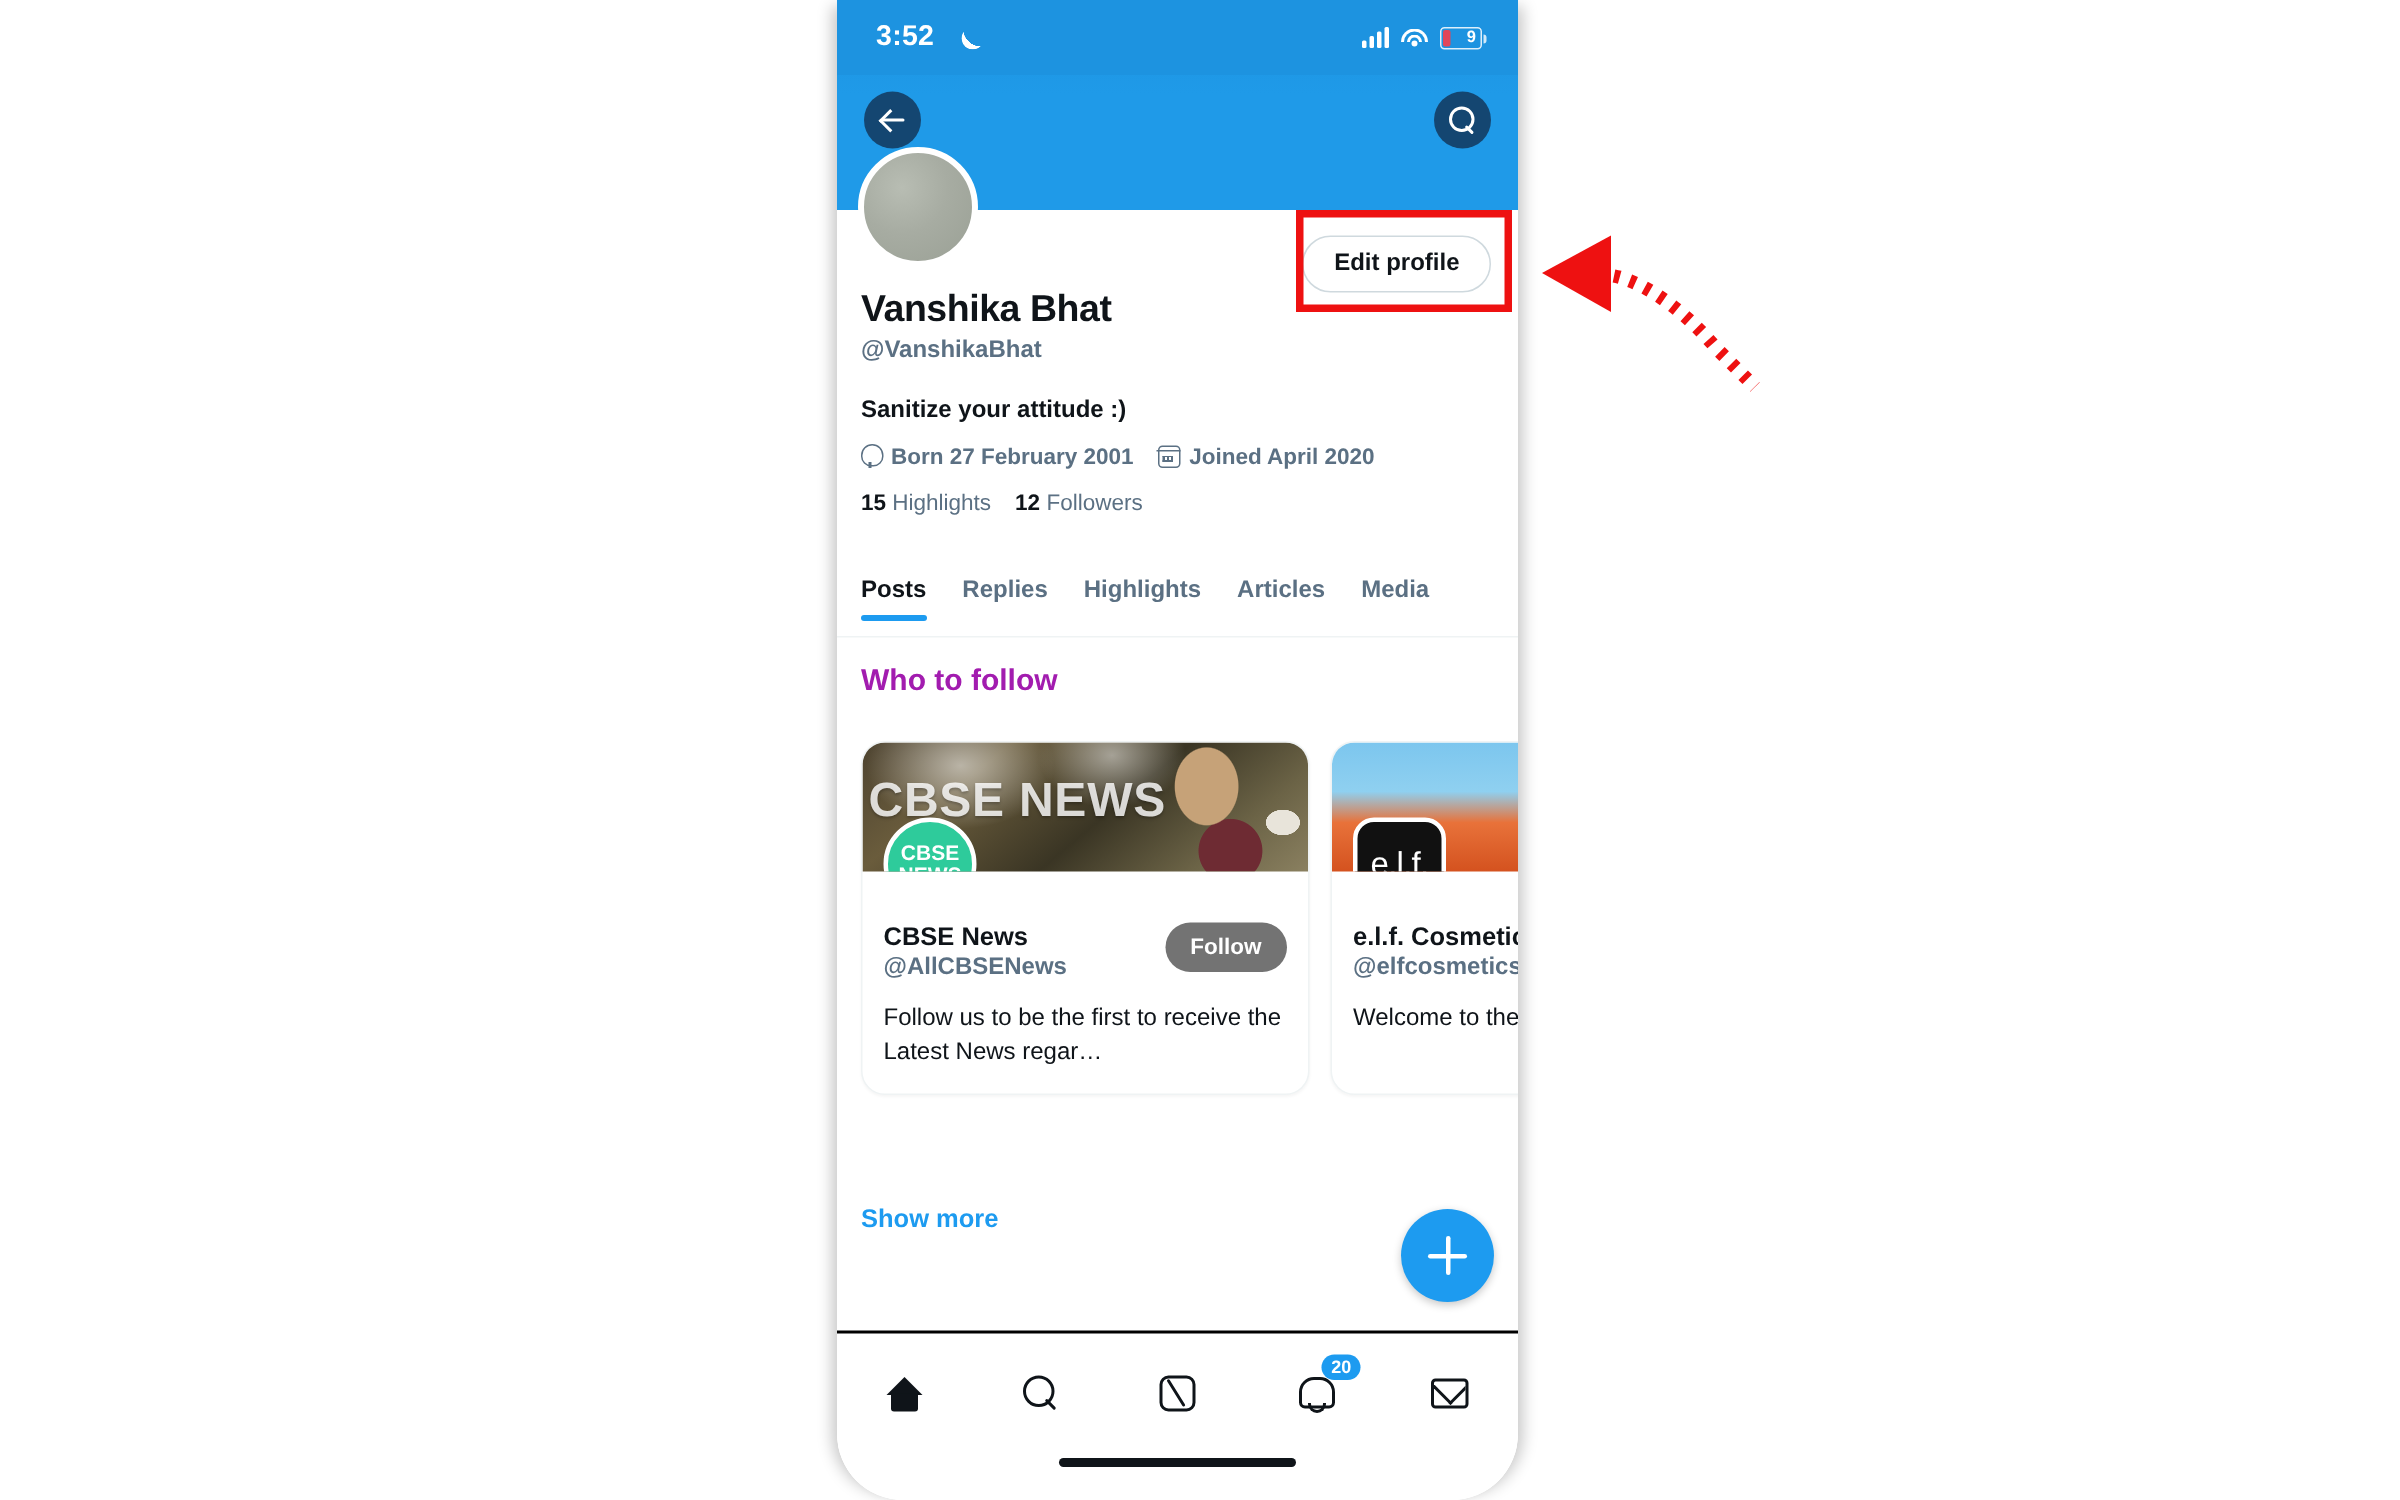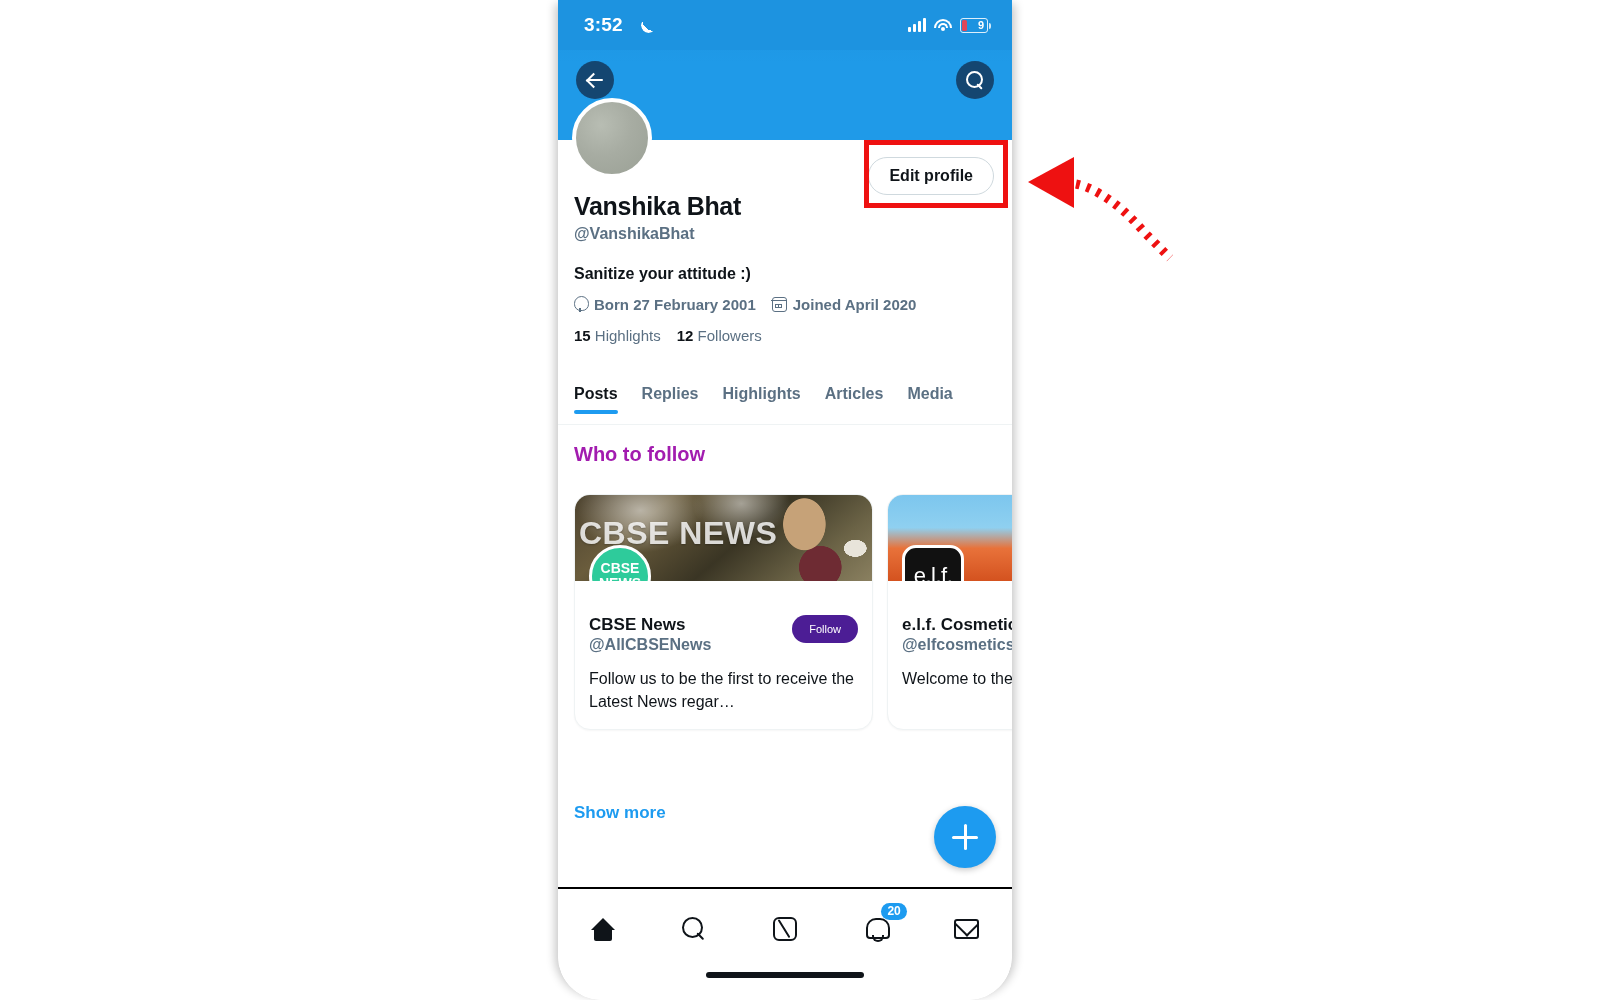--- a/index.html
+++ b/index.html
@@ -126,22 +126,22 @@
   .av-circle { position:absolute; left:14px; bottom:-26px; width:62px; height:62px; border-radius:50%;
       background:#2ecb9b; border:3px solid #fff; display:flex; flex-direction:column;
       align-items:center; justify-content:center; color:#fff; font-weight:bold; font-size:14px; line-height:1.04; }
   .av-square { position:absolute; left:14px; bottom:-26px; width:62px; height:62px; border-radius:14px;
       background:#111; border:3px solid #fff; display:flex; align-items:center; justify-content:center;
       color:#fff; font-size:22px; font-weight:300; letter-spacing:-.5px; }
   .card .body { padding: 34px 14px 16px 14px; min-height:122px; }
   .row1 { display:flex; align-items:flex-start; justify-content:space-between; gap:8px; }
   .cname { font-size:17px; font-weight:bold; color:#0f1419; white-space:nowrap; }
   .chandle { font-size:16px; font-weight:bold; color:#5b7083; margin-top:1px; white-space:nowrap; }
-  .followbtn { background:#4c1d95; color:#fff; border:none; border-radius:20px; padding:8px 17px;
-               font-size:11px; font-weight:normal; font-family:"Liberation Sans", sans-serif; cursor:pointer; flex:none; }
+  .followbtn { background:#737373; color:#fff; border:none; border-radius:20px; padding:8px 17px;
+               font-size:15px; font-weight:bold; font-family:"Liberation Sans", sans-serif; cursor:pointer; flex:none; }
   .cbio { margin-top:13px; font-size:16px; font-weight:normal; color:#0f1419; line-height:1.45; }
 
   .showmore { position:absolute; top:803px; left:16px; font-size:17px; font-weight:bold; color:#1d9bf0; cursor:pointer; }
 
   
   .fab { position:absolute; right:16px; top:806px; width:62px; height:62px; border-radius:50%;
          background:#1d9bf0; display:flex; align-items:center; justify-content:center;
          box-shadow:0 2px 6px rgba(0,0,0,.22); }
   .plus { width:26px; height:26px; position:relative; }
   .plus::before{content:"";position:absolute;left:0;top:11.5px;width:26px;height:3px;background:#fff;border-radius:2px;}

